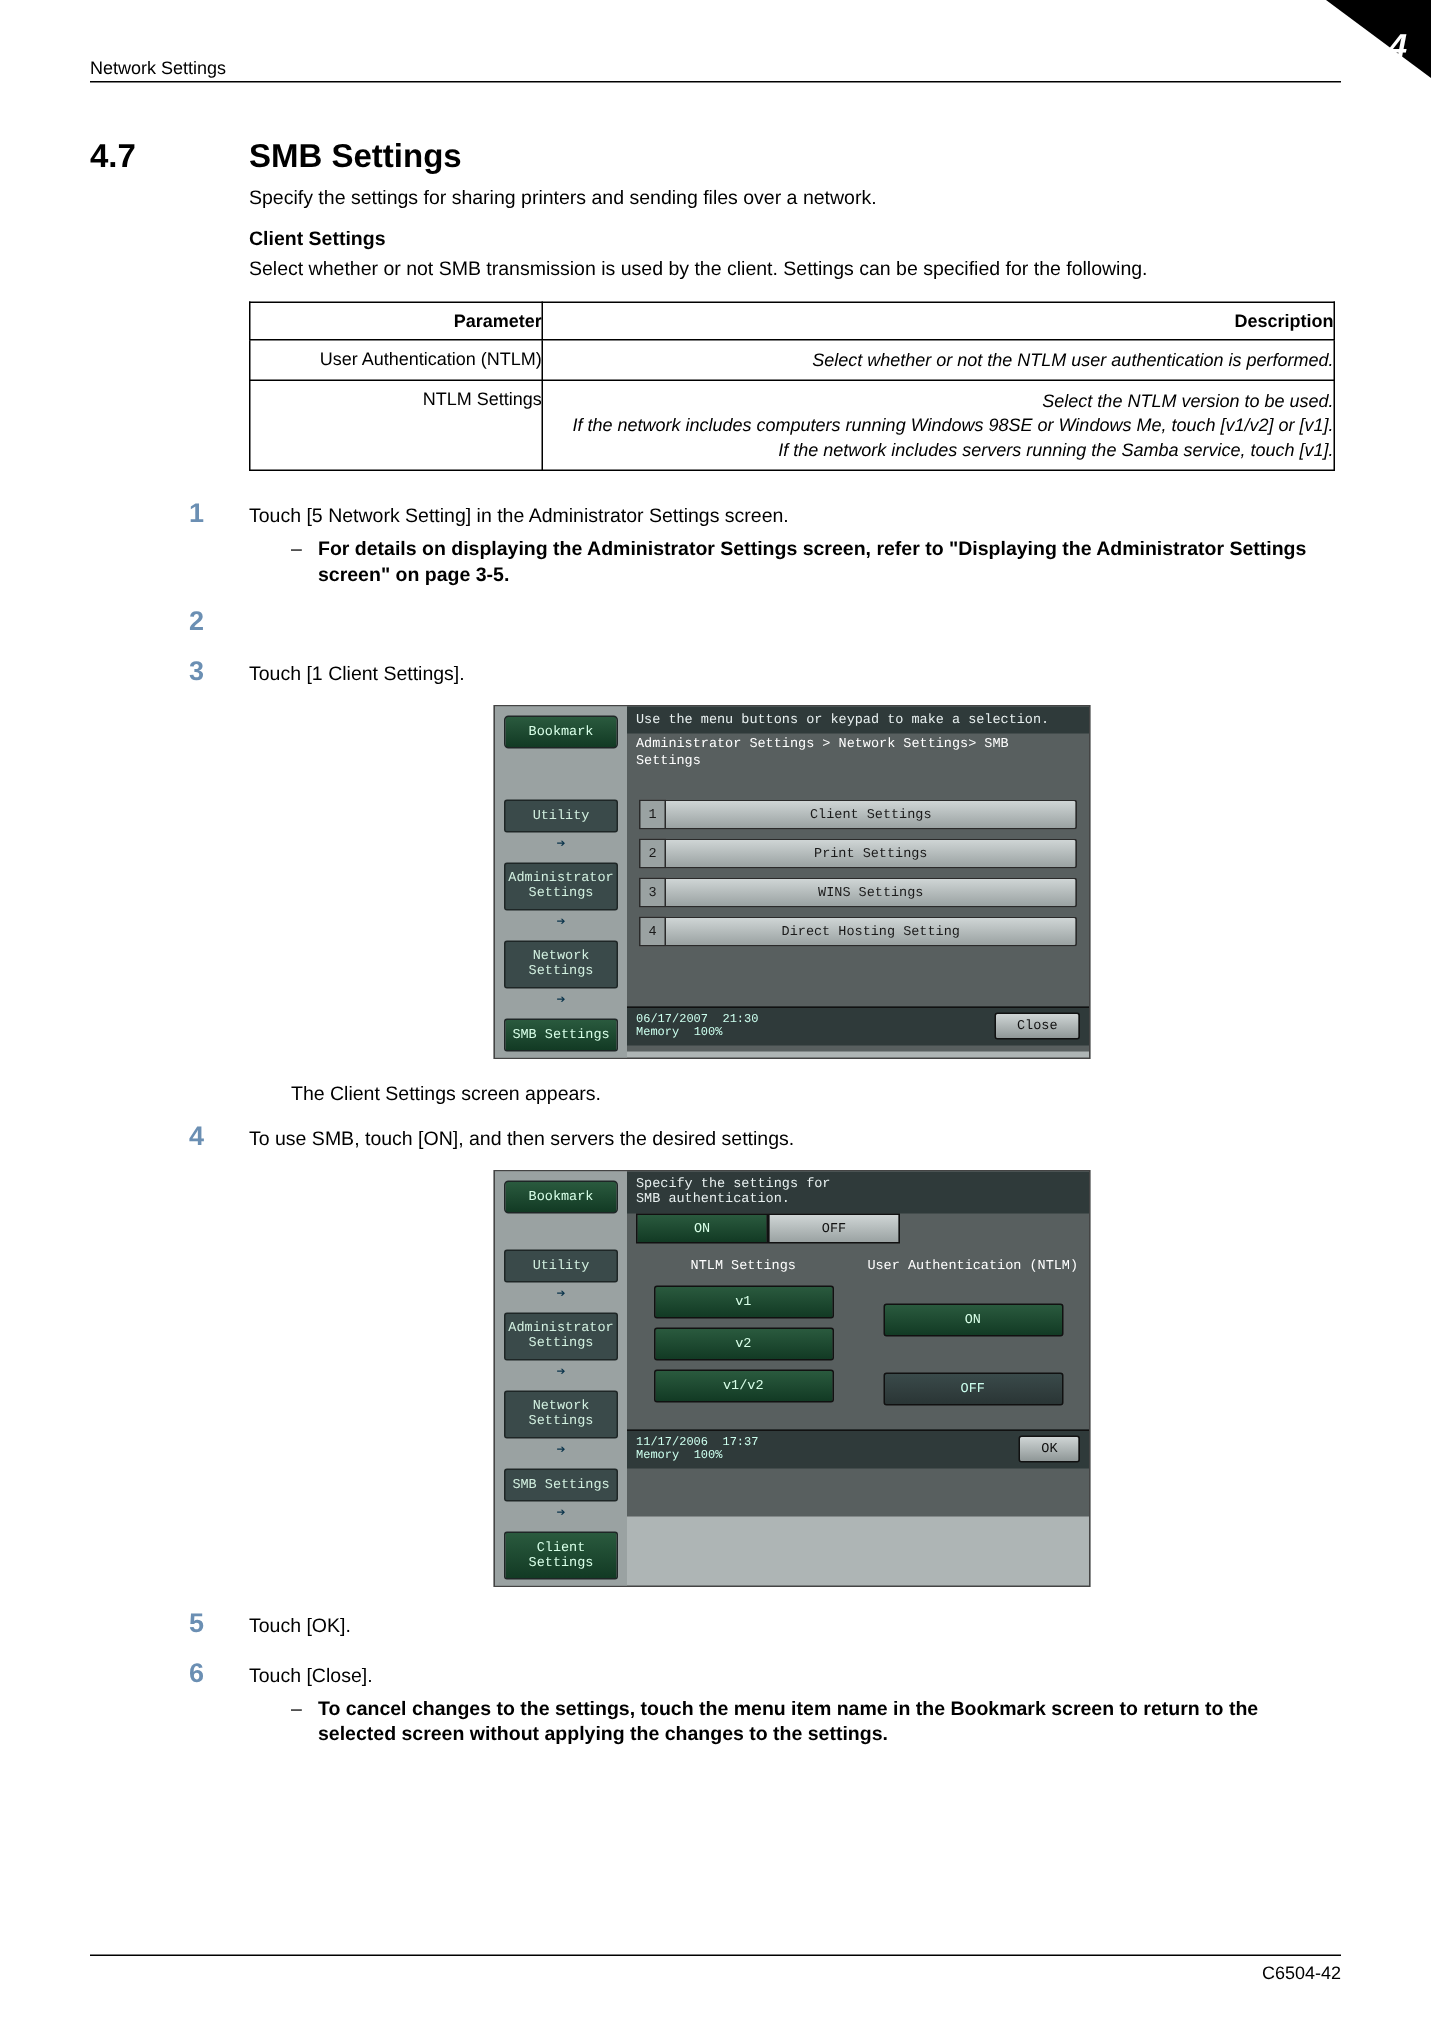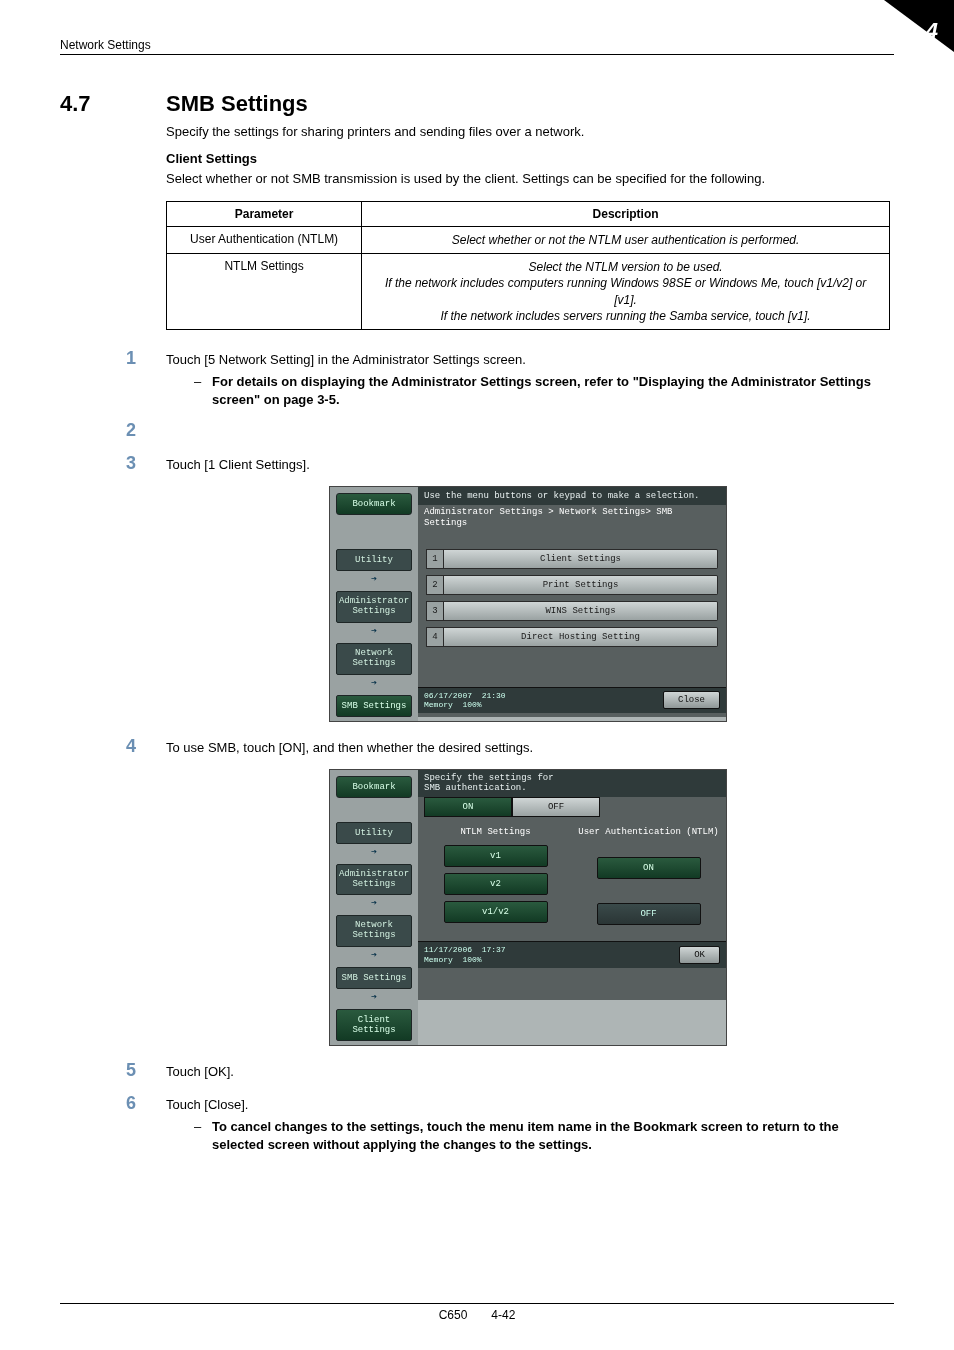--- a/index.html
+++ b/index.html
@@ -10,21 +10,21 @@
   .corner { position: absolute; top: 0; right: 0; width: 70px; height: 52px; }
   .corner svg { display: block; }
   .corner-num { position: absolute; top: 18px; right: 16px; color: #fff; font-size: 22px; font-weight: bold; font-style: italic; }
   .content { margin-left: 106px; margin-right: 4px; }
   .sec-row { display: flex; align-items: baseline; margin-top: 36px; margin-bottom: 6px; }
   .secnum { width: 106px; font-size: 22px; font-weight: bold; }
   .sectitle { font-size: 22px; font-weight: bold; }
   p.body { font-size: 13px; margin: 4px 0 10px 0; line-height: 1.35; }
   .sub { font-size: 13px; font-weight: bold; margin-top: 10px; margin-bottom: 4px; }
   table.params { border-collapse: collapse; width: 100%; margin: 14px 0 18px 0; font-size: 12px; }
-  table.params th, table.params td { border: 1px solid #000; padding: 5px 22px; text-align: center; vertical-align: top; }
+  table.params th, table.params td { border: 1px solid #000; padding: 5px 0; text-align: right; vertical-align: top; }
   table.params th { font-weight: bold; }
   table.params td.desc { line-height: 1.35; font-style: italic; }
   ol.steps { list-style: none; padding: 0; margin: 0; }
   ol.steps > li { margin: 8px 0 12px 0; }
   .step-row { display: flex; align-items: baseline; }
   .step-num { width: 40px; margin-left: -40px; font-size: 18px; font-weight: bold; color: #6b8fb3; }
   .step-text { font-size: 13px; line-height: 1.35; flex: 1; }
   .sub-bullet { display: flex; font-size: 13px; line-height: 1.35; margin: 4px 0 0 28px; }
   .sub-bullet .dash { width: 18px; flex-shrink: 0; }
   .sub-bullet .bt { flex: 1; font-weight: bold; }
@@ -48,23 +48,23 @@
   .statusbar { background: #2f3a3a; padding: 3px 6px; font-size: 8px; color: #cfe; display: flex; justify-content: space-between; align-items: center; border-top: 1px solid #111; }
   .statusbar .left { line-height: 1.2; }
   .close-btn { background: linear-gradient(#cfd5d5,#8f9797); color: #111; padding: 3px 14px; border: 1px solid #111; border-radius: 2px; font-size: 9px; }
   
   .onoff-row { display: flex; gap: 0; margin: 0 0 10px 6px; }
   .onoff { width: 88px; text-align: center; padding: 4px 0; font-size: 9px; border: 1px solid #111; background: linear-gradient(#cfd5d5,#9aa2a2); color: #111; }
   .onoff.sel { background: linear-gradient(#2a5a3e,#123a24); color: #d8ffe8; }
   .panel2 { display: flex; padding: 0 6px 10px 6px; gap: 10px; }
   .col { flex: 1; }
   .col h6 { font-size: 9px; font-weight: normal; color: #fff; text-align: center; margin: 0 0 8px 0; }
-  .opt { width: 104px; margin: 6px auto; text-align: center; padding: 5px 0; font-size: 9px; border: 1px solid #111; border-radius: 2px; background: linear-gradient(#2a5a3e,#123a24); color: #d8ffe8; }
+  .opt { width: 120px; margin: 6px auto; text-align: center; padding: 5px 0; font-size: 9px; border: 1px solid #111; border-radius: 2px; background: linear-gradient(#2a5a3e,#123a24); color: #d8ffe8; }
   .opt.grey { background: linear-gradient(#3a4a4a,#2a3535); color: #cfe; }
-  .footer { position: absolute; left: 60px; right: 60px; bottom: 28px; border-top: 1px solid #000; padding-top: 4px; display: flex; justify-content: center; font-size: 12px; gap: 24px; }
+  .footer { position: absolute; left: 60px; right: 60px; bottom: 28px; border-top: 1px solid #000; padding-top: 4px; display: flex; justify-content: flex-end; font-size: 12px; }
 </style>
 </head>
 <body>
 <div class="page">
 
 <div class="corner">
   <svg width="70" height="52">
         <polygon points="0,0 70,0 70,52" fill="#000"></polygon>
       </svg>
   <div class="corner-num">4</div>
@@ -168,26 +168,27 @@
           <div class="left">
             <span>06/17/2007</span>&nbsp;&nbsp;<span>21:30</span><br>
             <span>Memory</span>&nbsp;&nbsp;<span>100%</span>
           </div>
           <div class="close-btn">Close</div>
         </div>
       </div>
     </div>
   </div>
 
+  <p class="body" style="margin-left:28px">The Client Settings screen appears.</p>
 
   <ol class="steps">
     <li>
       <div class="step-row">
         <div class="step-num">4</div>
-        <div class="step-text">To use SMB, touch [ON], and then whether the desired settings.</div>
+        <div class="step-text">To use SMB, touch [ON], and then servers the desired settings.</div>
       </div>
     </li>
   </ol>
 
   <div class="scap-wrap">
     <div class="device">
       <div class="sidebar">
         <div class="side-btn pill">Bookmark</div>
         <div style="height:18px"></div>
         <div class="side-btn">Utility</div>

